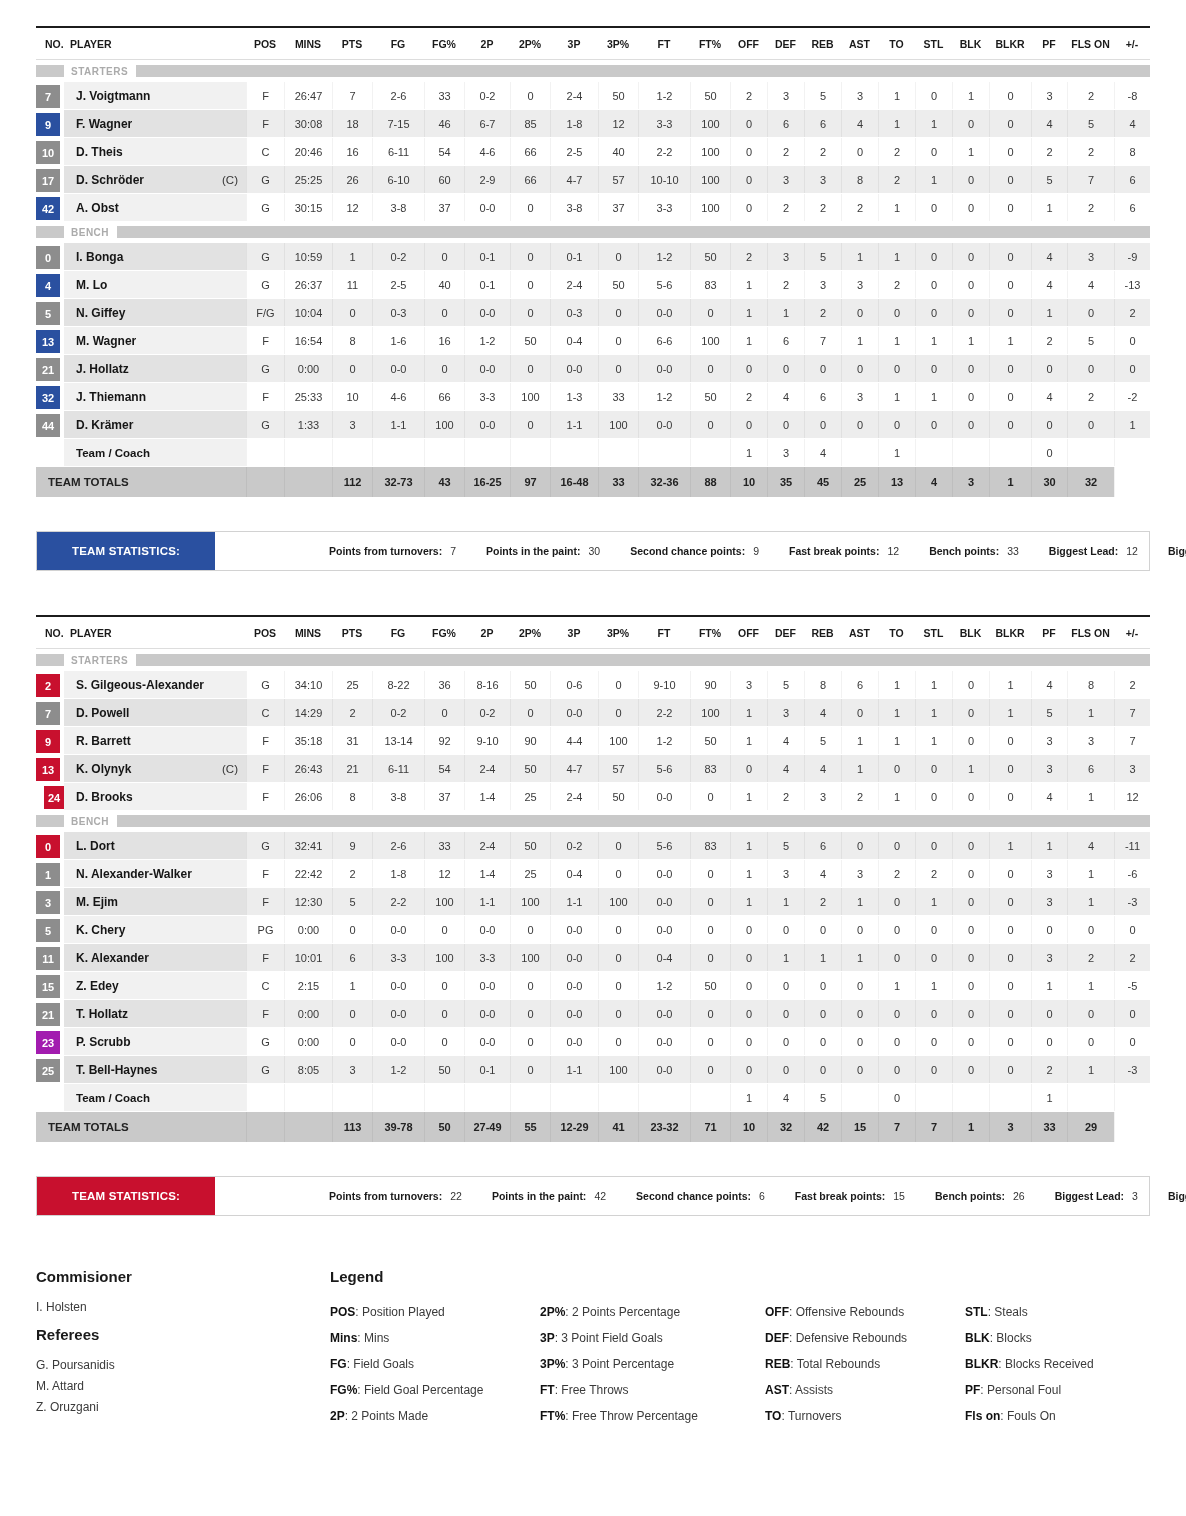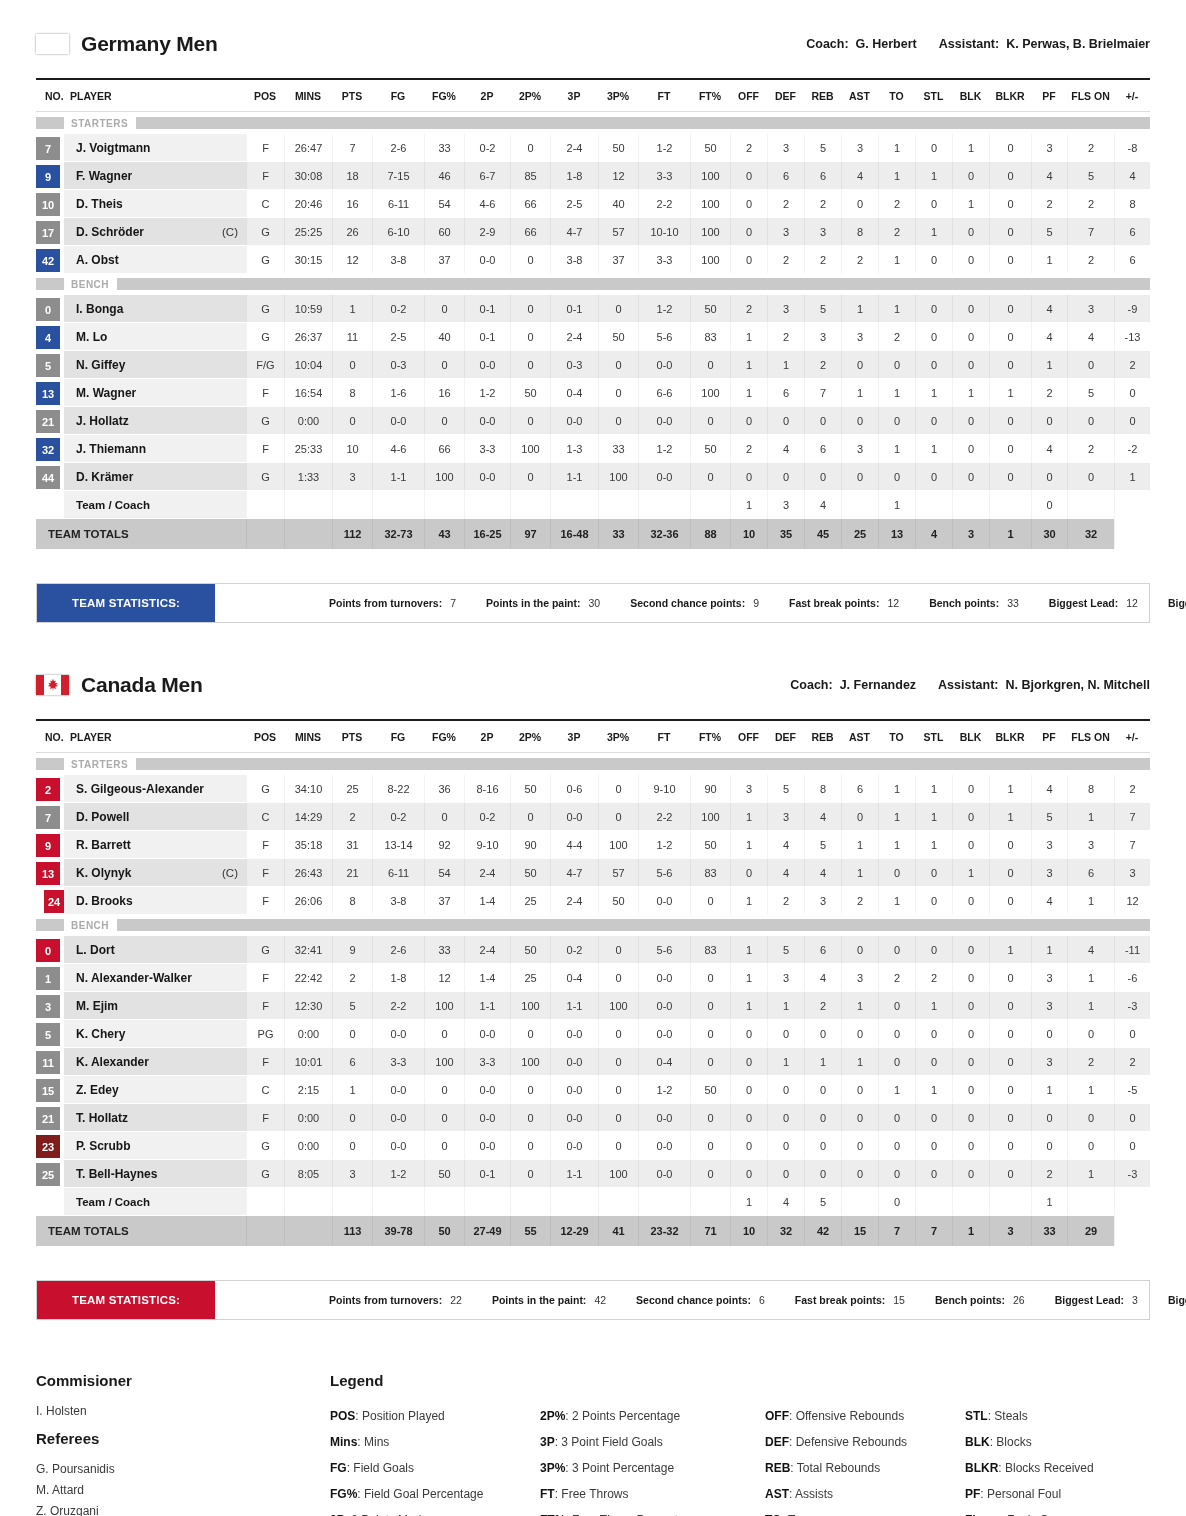--- a/index.html
+++ b/index.html
@@ -84,25 +84,20 @@
   .legend .col { }
   .legend .col.c0{width:210px;} .legend .col.c1{width:225px;} .legend .col.c2{width:200px;} .legend .col.c3{flex:1;}
   .lg-row { font-size:12px; color:#3a3a3a; line-height:26px; }
   .lg-row b { color:#111; }
 </style>
 </head>
 <body>
 
 <div class="page">
   <div id="team-0">
-      <div class="team-header">
-        <span class="flag flag-de"><span class="s1"></span><span class="s2"></span><span class="s3"></span></span>
-        <div class="team-title">Germany Men</div>
-        <div class="coach-line"><span class="lbl">Coach:</span><span class="val">G. Herbert</span><span class="lbl">Assistant:</span><span class="val">K. Perwas, B. Brielmaier</span></div>
-      </div>
       <div class="btable">
         <div class="thead">
           <div class="hcell no">NO.</div>
           <div class="hcell pl">PLAYER</div>
           <div class="hcell" style="width: 38px;">POS</div>
           <div class="hcell" style="width: 48px;">MINS</div>
           <div class="hcell" style="width: 40px;">PTS</div>
           <div class="hcell" style="width: 52px;">FG</div>
           <div class="hcell" style="width: 40px;">FG%</div>
           <div class="hcell" style="width: 46px;">2P</div>
@@ -556,33 +551,20 @@
           <span class="item"><span class="l">Second chance points:</span><span class="v">9</span></span>
           <span class="item"><span class="l">Fast break points:</span><span class="v">12</span></span>
           <span class="item"><span class="l">Bench points:</span><span class="v">33</span></span>
           <span class="item"><span class="l">Biggest Lead:</span><span class="v">12</span></span>
           <span class="item"><span class="l">Biggest Scoring Run:</span></span>
         </div>
       </div>
     </div>
   <div class="gap-between-teams"></div>
   <div id="team-1">
-      <div class="team-header">
-        <span class="flag flag-ca">
-          <span class="band"></span>
-          <span class="mid">
-            <svg viewBox="0 0 100 100">
-              <path d="M50 6 L57 24 L70 17 L65 38 L83 34 L73 50 L87 58 L66 62 L71 81 L54 69 L50 94 L46 69 L29 81 L34 62 L13 58 L27 50 L17 34 L35 38 L30 17 L43 24 Z" fill="#d21f2d"></path>
-            </svg>
-          </span>
-          <span class="band"></span>
-        </span>
-        <div class="team-title">Canada Men</div>
-        <div class="coach-line"><span class="lbl">Coach:</span><span class="val">J. Fernandez</span><span class="lbl">Assistant:</span><span class="val">N. Bjorkgren, N. Mitchell</span></div>
-      </div>
       <div class="btable">
         <div class="thead">
           <div class="hcell no">NO.</div>
           <div class="hcell pl">PLAYER</div>
           <div class="hcell" style="width: 38px;">POS</div>
           <div class="hcell" style="width: 48px;">MINS</div>
           <div class="hcell" style="width: 40px;">PTS</div>
           <div class="hcell" style="width: 52px;">FG</div>
           <div class="hcell" style="width: 40px;">FG%</div>
           <div class="hcell" style="width: 46px;">2P</div>
@@ -969,21 +951,21 @@
           <div class="cell stat" style="width: 37px;">0</div>
           <div class="cell stat" style="width: 37px;">0</div>
           <div class="cell stat" style="width: 37px;">0</div>
           <div class="cell stat" style="width: 42px;">0</div>
           <div class="cell stat" style="width: 36px;">0</div>
           <div class="cell stat" style="width: 47px;">0</div>
           <div class="cell stat" style="width: 36px;">0</div>
         </div>
         <div class="row even">
           <div class="cell no">
-            <span class="badge" style="background: #7f1d1d;">23</span>
+            <span class="badge" style="background: #a21caf;">23</span>
           </div>
           <div class="cell name">
             <span class="pname">P. Scrubb</span>
           </div>
           <div class="cell stat" style="width: 38px;">G</div>
           <div class="cell stat" style="width: 48px;">0:00</div>
           <div class="cell stat" style="width: 40px;">0</div>
           <div class="cell stat" style="width: 52px;">0-0</div>
           <div class="cell stat" style="width: 40px;">0</div>
           <div class="cell stat" style="width: 46px;">0-0</div>

